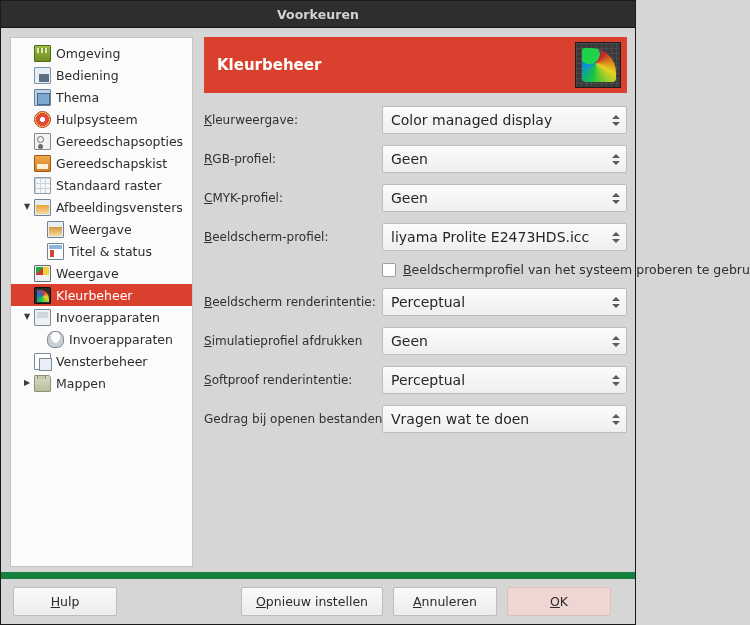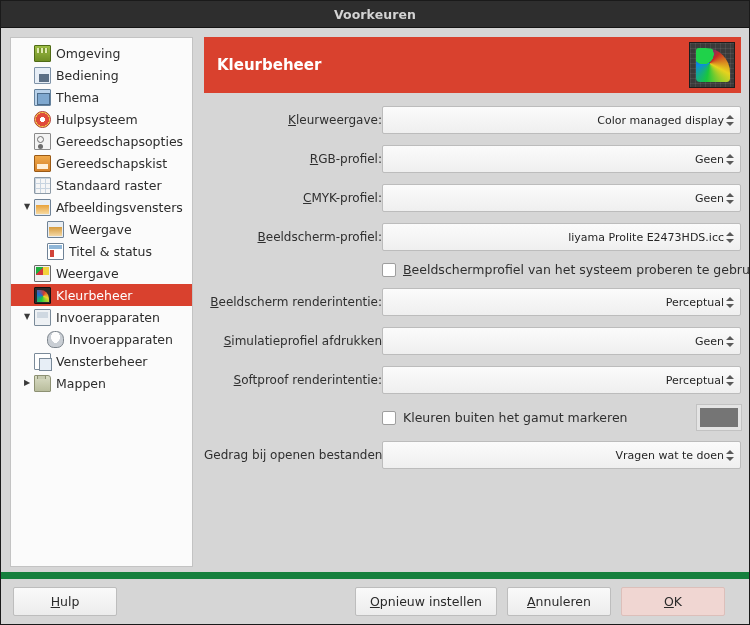--- a/index.html
+++ b/index.html
@@ -5,25 +5,24 @@
   * { box-sizing: border-box; }
   html, body {
     margin: 0; padding: 0;
     width: 750px; height: 625px;
     overflow: hidden;
     font-family: "DejaVu Sans", "Liberation Sans", sans-serif;
   }
   body { background: #d6d6d6; }
 
   .window {
-    width: 750px; height: 625px;
+    width: 636px; height: 625px;
     display: flex; flex-direction: column;
     background: #d6d6d6;
     border: 1px solid #1a1a1a;
-    text-align: right;
   }
 
   
   .titlebar {
     height: 27px; flex: 0 0 27px;
     background: #2e2e2e;
     border-bottom: 1px solid #151515;
     display: flex; align-items: center; justify-content: center;
     position: relative;
   }
@@ -189,21 +188,21 @@
   }
   .row-label u { text-decoration: underline; }
   .combo {
     flex: 1 1 auto;
     height: 28px;
     background: linear-gradient(#fbfbfb, #efefef);
     border: 1px solid #bcbcbc;
     border-radius: 2px;
     display: flex; align-items: center;
     padding: 0 4px 0 8px;
-    font-size: 11px;
+    font-size: 14px;
     color: #262626;
     position: relative;
     cursor: default;
     white-space: nowrap;
     overflow: hidden;
   }
   .combo .val { flex: 1 1 auto; overflow: hidden; text-overflow: ellipsis; }
   .spin {
     width: 12px; flex: 0 0 12px;
     display: flex; flex-direction: column; align-items: center;
@@ -439,25 +438,20 @@
           <div class="row">
             <div class="row-label"><u>S</u>oftproof renderintentie:</div>
             <div class="combo">
               <span class="val">Perceptual</span>
               <span class="spin">
                 <i class="up"></i>
                 <i class="down"></i>
               </span>
             </div>
           </div>
-          <div class="check-row">
-            <span class="cbox"></span>
-            <span class="cb-label">Kleuren buiten het gamut markeren</span>
-            <span class="swatch" style="background: rgb(117, 117, 117);"></span>
-          </div>
           <div class="row">
             <div class="row-label">Gedrag bij openen bestanden:</div>
             <div class="combo">
               <span class="val">Vragen wat te doen</span>
               <span class="spin">
                 <i class="up"></i>
                 <i class="down"></i>
               </span>
             </div>
           </div>

